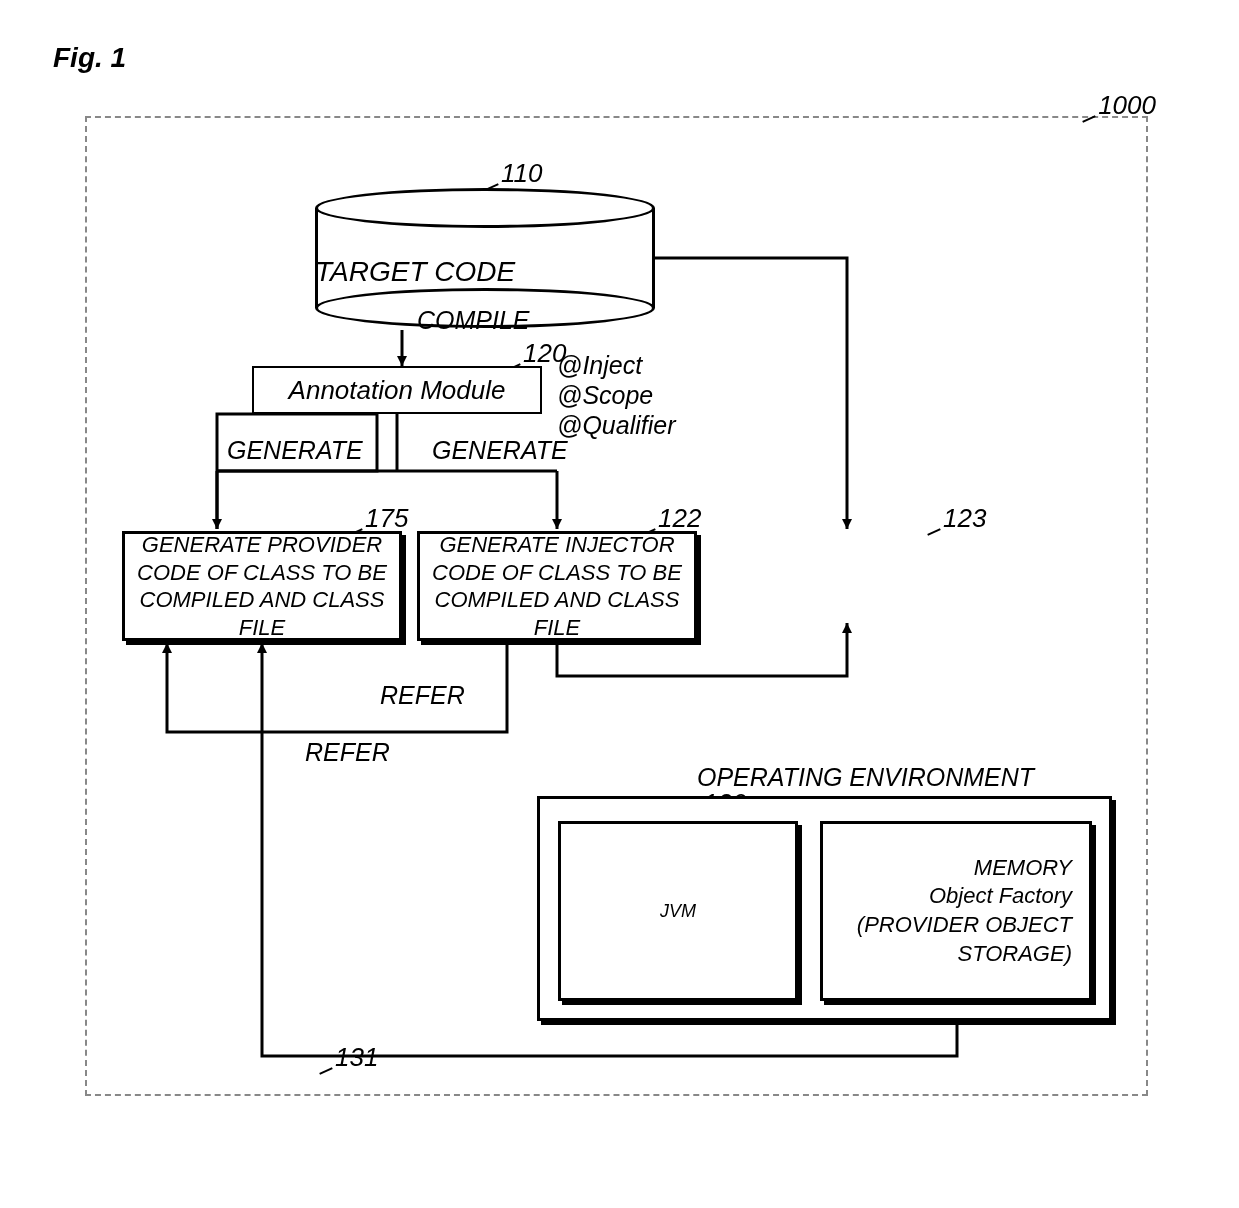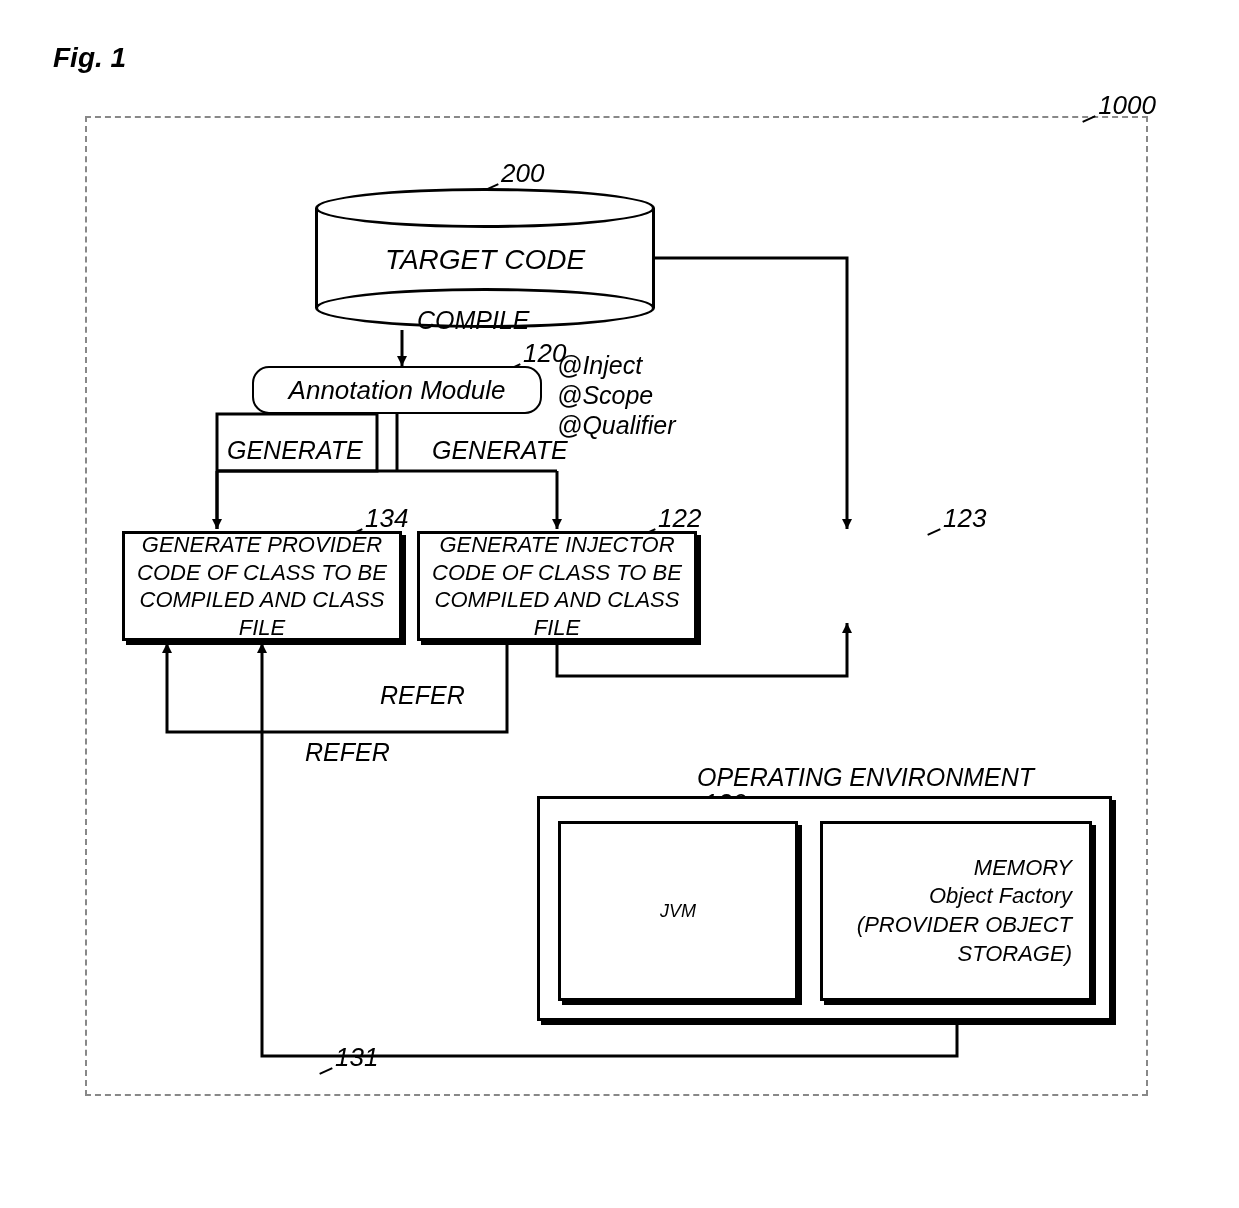--- a/index.html
+++ b/index.html
@@ -13,29 +13,29 @@
   }
 
   .ref { position: absolute; font-size: 26px; }
   .ref .tick { display:inline-block; width:14px; border-bottom:2px solid #000; transform: translateY(6px) rotate(-25deg); margin-right:2px;}
 
   
   .cylinder { position: absolute; left: 228px; top: 70px; width: 340px; height: 140px; }
   .cyl-body { position:absolute; left:0; top:20px; width:340px; height:100px; border-left:3px solid #000; border-right:3px solid #000; }
   .cyl-top { position:absolute; left:0; top:0; width:340px; height:40px; border:3px solid #000; border-radius:50%; background:#fff; }
   .cyl-bottom { position:absolute; left:0; top:100px; width:340px; height:40px; border:3px solid #000; border-radius:50%; background:#fff; z-index:-1; }
-  .cyl-label { position:absolute; width:100%; top:56px; text-align:center; font-size:28px; }
+  .cyl-label { position:absolute; width:100%; top:68px; font-size:28px; }
 
   .box {
     position:absolute; border:3px solid #000; background:#fff;
     display:flex; align-items:center; justify-content:center; text-align:center;
     font-size:24px; line-height:1.25; padding:6px 8px;
     box-shadow: 4px 4px 0 #000;
   }
-  .box.thin { box-shadow:none; border-width:2px;border-radius:17px; }
+  .box.thin { box-shadow:none; border-width:2px; }
 
   .annot { left:165px; top:248px; width:290px; height:48px; font-size:26px; }
 
   .gen1 { left:35px;  top:413px; width:280px; height:110px; font-size:22px; }
   .gen2 { left:330px; top:413px; width:280px; height:110px; font-size:22px; }
   .gen3 { left:625px; top:413px; width:270px; height:88px;  font-size:22px; }
 
   .op-env {
     position:absolute; left:450px; top:678px; width:575px; height:225px;
     border:3px solid #000; box-shadow:4px 4px 0 #000; background:#fff;
@@ -50,23 +50,23 @@
 </style>
 </head>
 <body>
 
 <div class="page">
   <div class="fig-label">Fig. 1</div>
 
   <div class="outer-dashed">
 
     <div class="ref" style="right:-10px; top:-28px;"><span class="tick"></span><span>1000</span></div>
-    <div class="ref" style="left:398px; top:40px;"><span class="tick"></span><span>200</span></div>
+    <div class="ref" style="left:398px; top:40px;"><span class="tick"></span><span>110</span></div>
     <div class="ref" style="left:420px; top:220px;"><span class="tick"></span><span>120</span></div>
-    <div class="ref" style="left:262px; top:385px;"><span class="tick"></span><span>134</span></div>
+    <div class="ref" style="left:262px; top:385px;"><span class="tick"></span><span>175</span></div>
     <div class="ref" style="left:555px; top:385px;"><span class="tick"></span><span>122</span></div>
     <div class="ref" style="left:840px; top:385px;"><span class="tick"></span><span>123</span></div>
     <div class="ref" style="left:600px; top:670px;"><span class="tick"></span><span>130</span></div>
     <div class="ref" style="left:232px; top:924px;"><span class="tick"></span><span>131</span></div>
 
     <div class="cylinder">
       <div class="cyl-bottom"></div>
       <div class="cyl-body"></div>
       <div class="cyl-top"></div>
       <div class="cyl-label">TARGET CODE</div>

